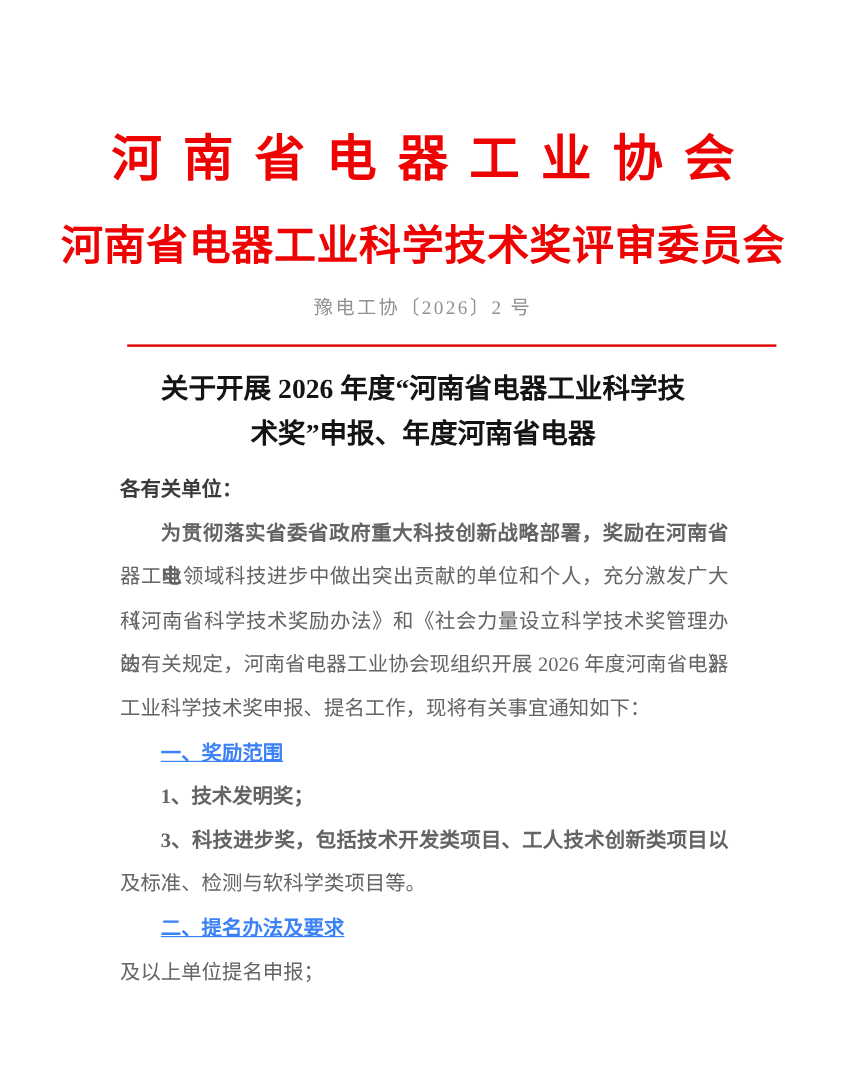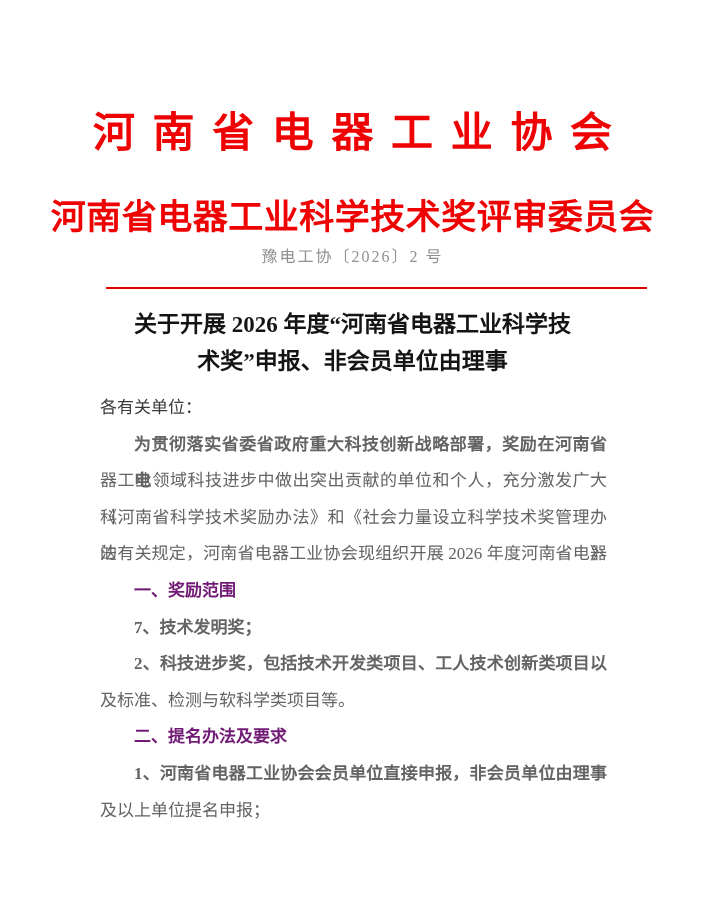--- a/index.html
+++ b/index.html
@@ -27,21 +27,21 @@
     width: 705px;
     text-align: center;
     font-size: 42px;
     font-weight: bold;
     letter-spacing: 0.42em;
     text-indent: 0.42em; 
     white-space: nowrap;
   }
   .org-line2 {
     position: absolute;
-    top: 188px;
+    top: 176px;
     left: 0;
     width: 705px;
     text-align: center;
     font-size: 35px;
     font-weight: bold;
     letter-spacing: 0.5px;
     white-space: nowrap;
   }
   .doc-number {
     position: absolute;
@@ -93,53 +93,54 @@
     padding-left: 34px;
     font-weight: bold;
   }
   .body-text .line.fill {
     white-space: normal;
     text-align: justify;
     text-align-last: justify;
   }
   .body-text .line.bold {
     font-weight: bold;
-    color: #701a75;
+    color: #3b82f6;
+    text-decoration: underline;
   }
   .body-text .line.dark {
-    font-weight: normal;
+    font-weight: bold;
     color: #3b3b3b;
   }
 </style>
 </head>
 <body>
 
 <div class="page">
 
   <div class="org-line1" style="color: rgb(238, 2, 2);">河南省电器工业协会</div>
 
   <div class="org-line2" style="color: rgb(238, 2, 2);">河南省电器工业科学技术奖评审委员会</div>
 
   <div class="doc-number">豫电工协〔2026〕2 号</div>
 
   <div class="red-rule" style="background: rgb(224, 0, 0);"></div>
 
   <div class="doc-title">
     <div>关于开展 2026 年度“河南省电器工业科学技</div>
-    <div>术奖”申报、非会员单位由理事</div>
+    <div>术奖”申报、年度河南省电器</div>
   </div>
 
   <div class="body-text">
       <div class="line dark">各有关单位：</div>
       <div class="line indent fill">为贯彻落实省委省政府重大科技创新战略部署，奖励在河南省电</div>
       <div class="line fill">器工业领域科技进步中做出突出贡献的单位和个人，充分激发广大科</div>
       <div class="line fill">《河南省科学技术奖励办法》和《社会力量设立科学技术奖管理办法》</div>
       <div class="line fill">的有关规定，河南省电器工业协会现组织开展 2026 年度河南省电器</div>
+      <div class="line">工业科学技术奖申报、提名工作，现将有关事宜通知如下：</div>
       <div class="line indent bold">一、奖励范围</div>
-      <div class="line indent">7、技术发明奖；</div>
-      <div class="line indent fill">2、科技进步奖，包括技术开发类项目、工人技术创新类项目以</div>
+      <div class="line indent">1、技术发明奖；</div>
+      <div class="line indent fill">3、科技进步奖，包括技术开发类项目、工人技术创新类项目以</div>
       <div class="line">及标准、检测与软科学类项目等。</div>
       <div class="line indent bold">二、提名办法及要求</div>
-      <div class="line indent fill">1、河南省电器工业协会会员单位直接申报，非会员单位由理事</div>
       <div class="line">及以上单位提名申报；</div>
     </div>
 
 </div>
 
 </body></html>

